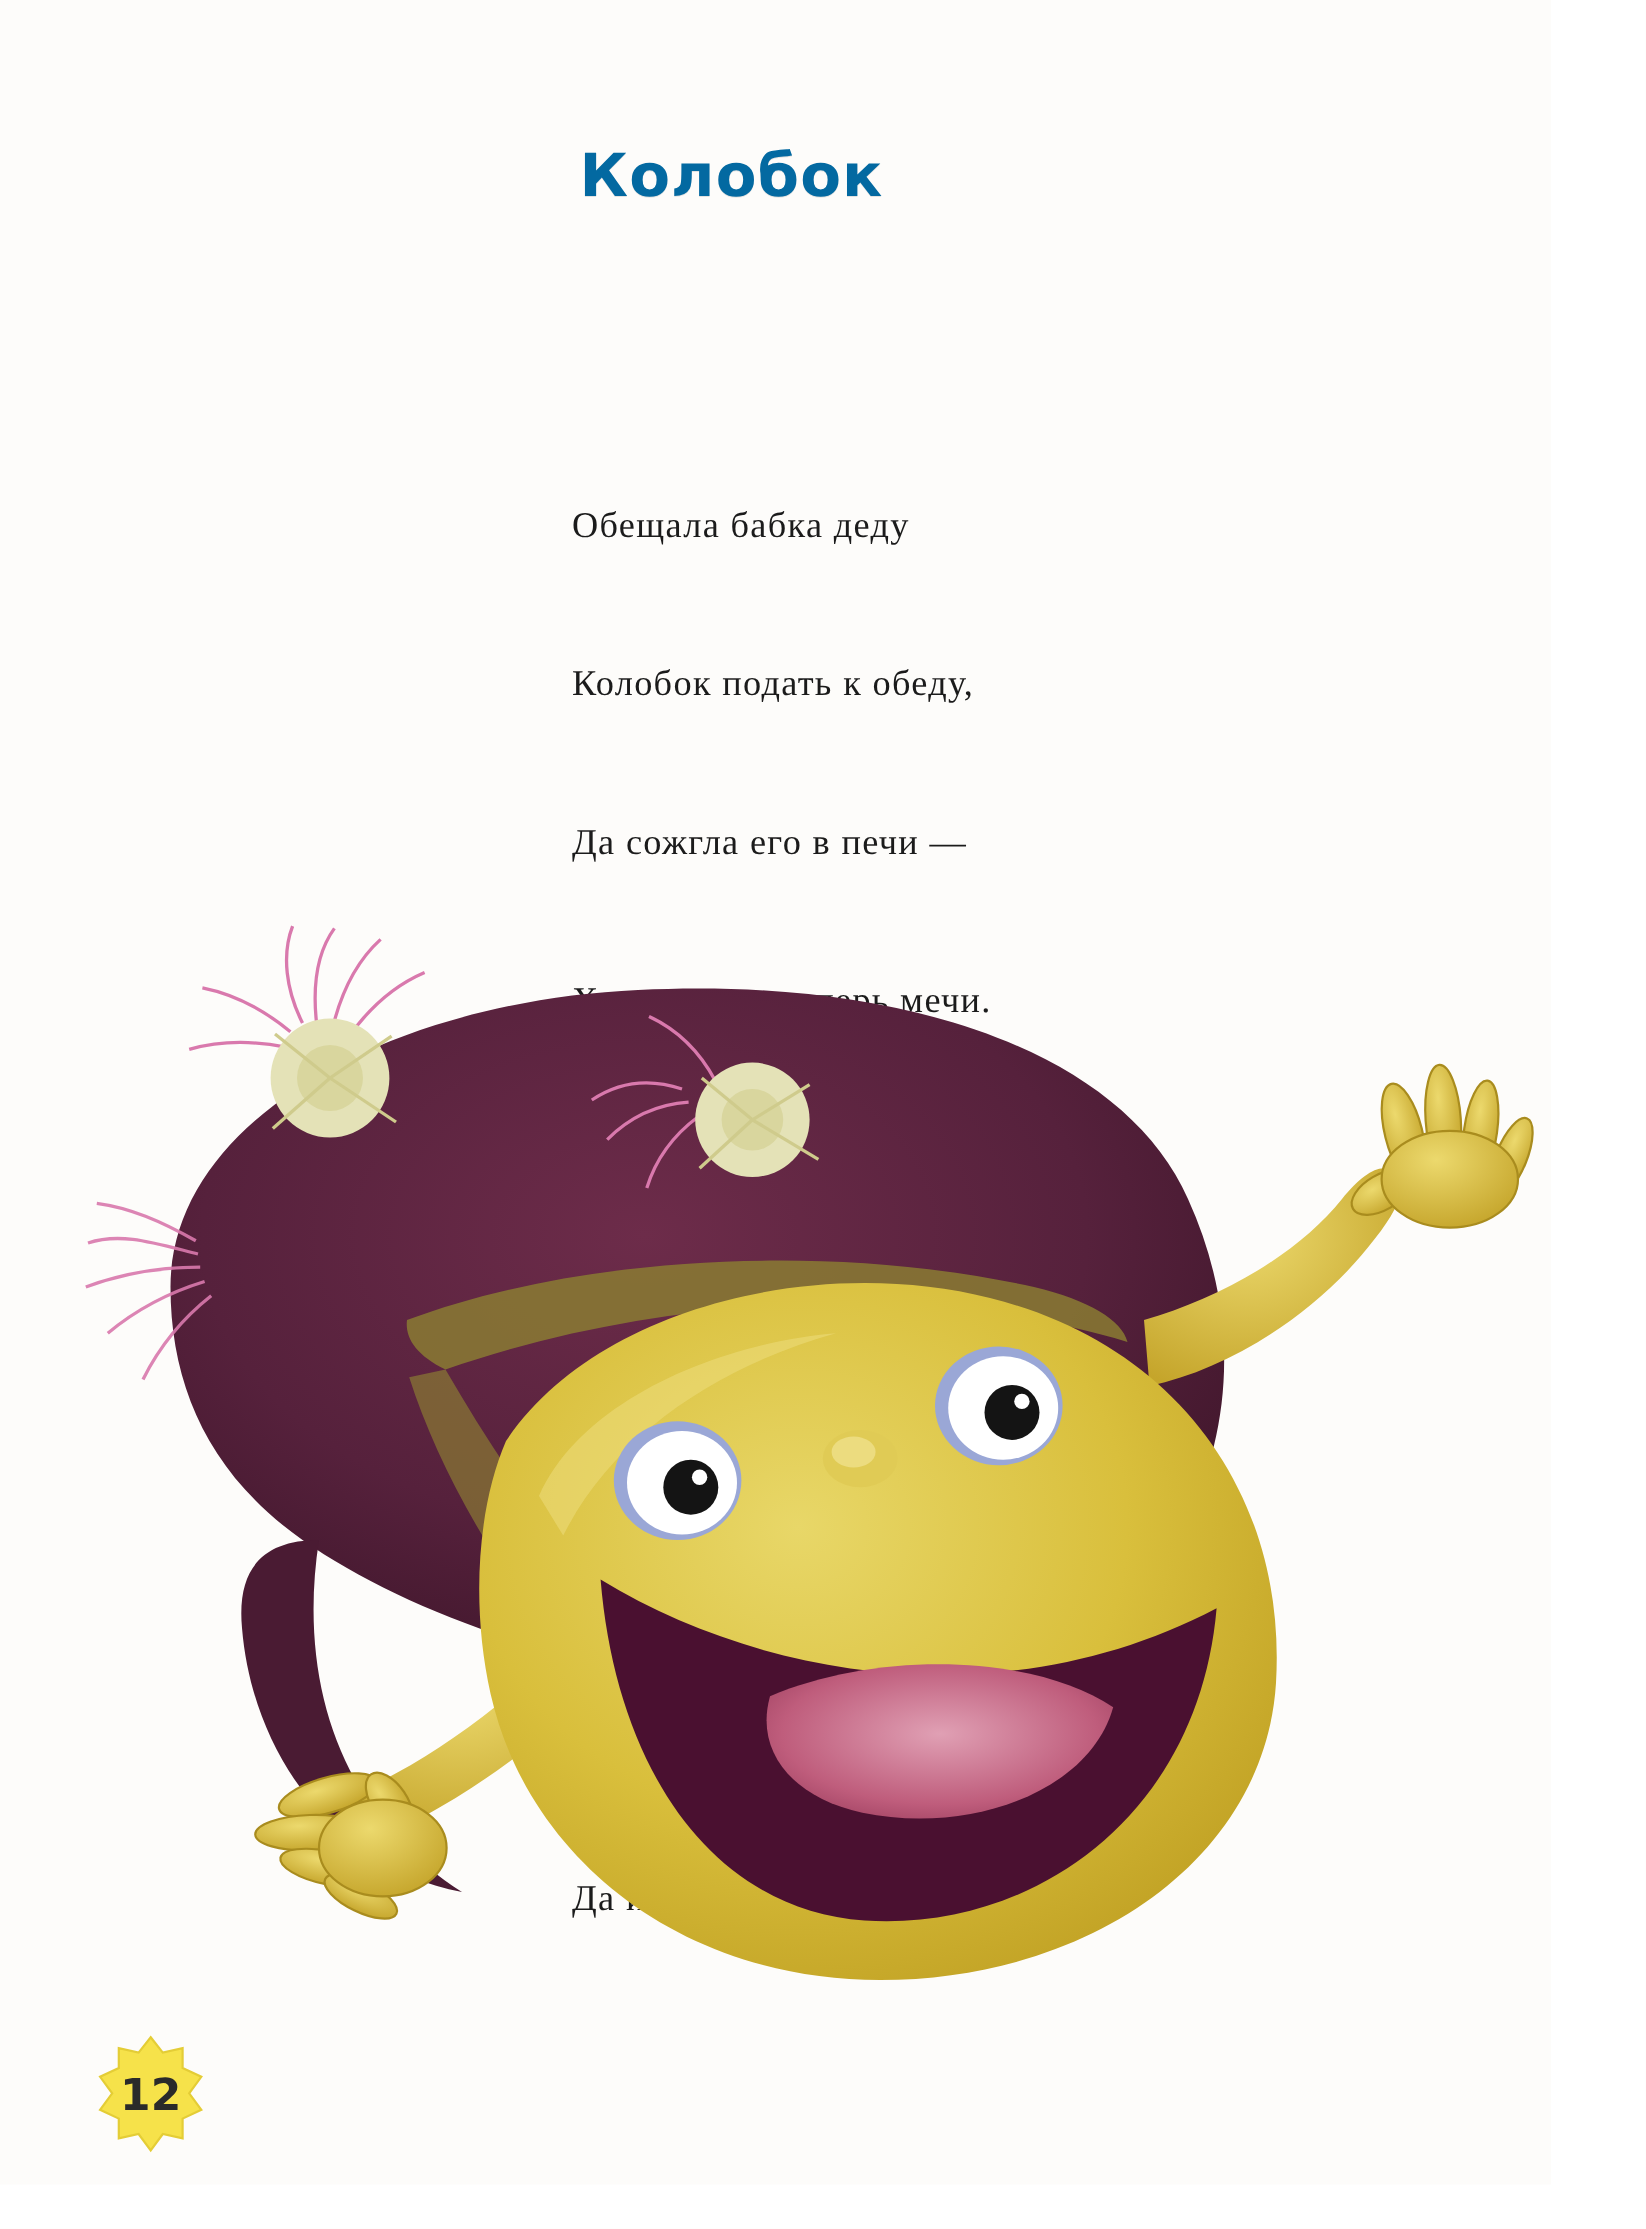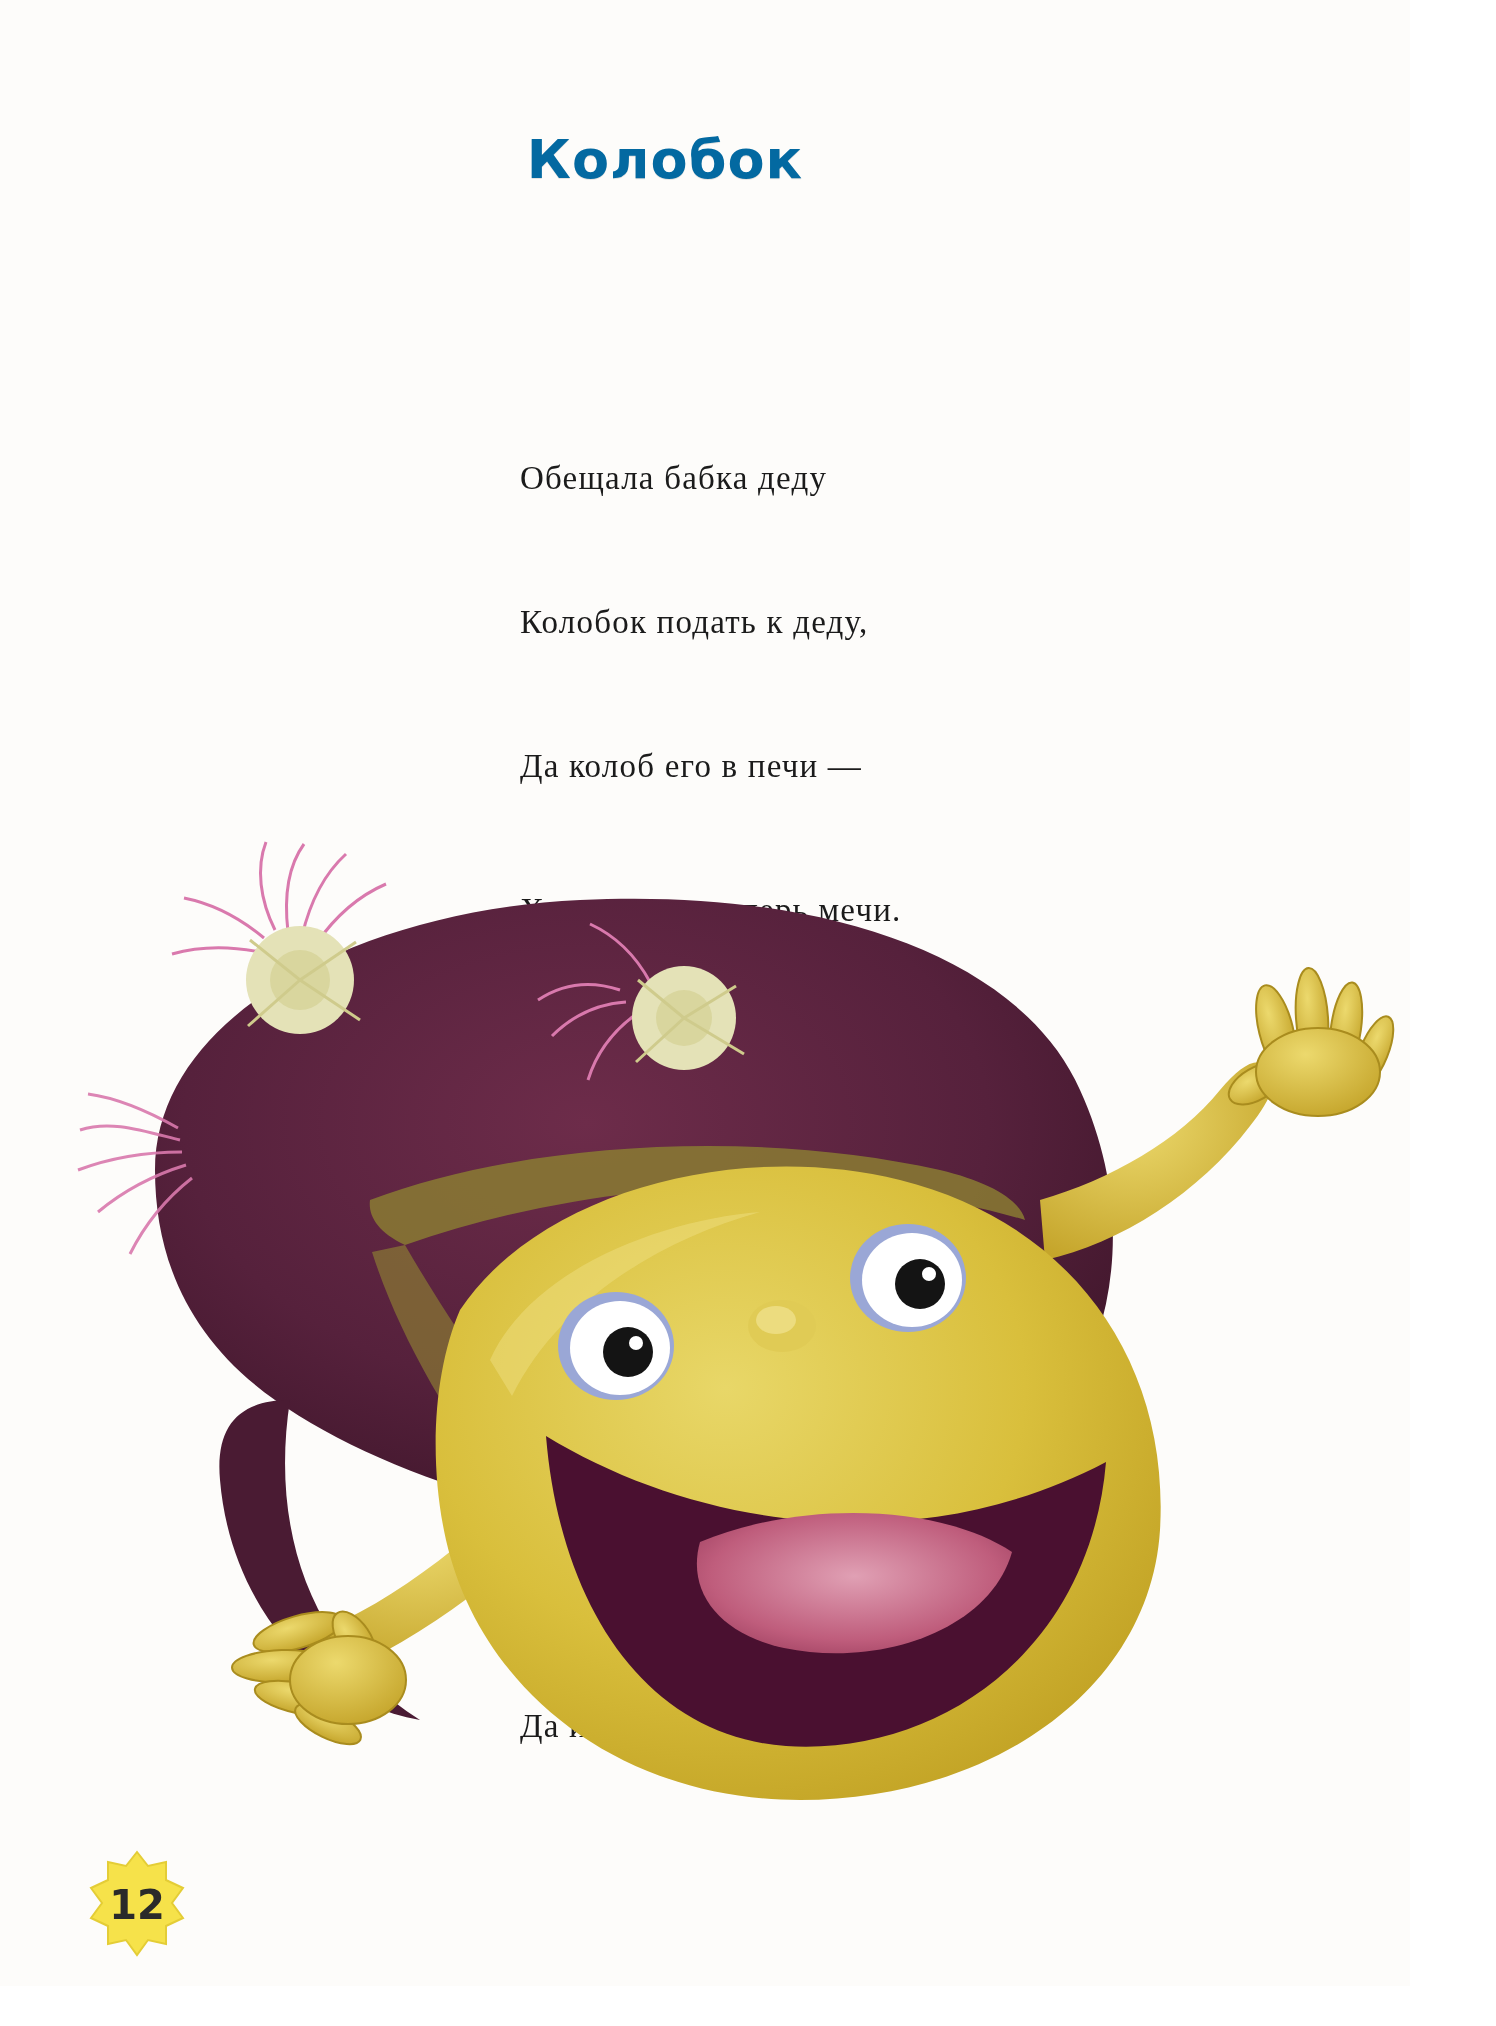--- a/index.html
+++ b/index.html
@@ -107,22 +107,22 @@
 <div class="page">
 
   <div class="edge-right"></div>
   <div class="edge-bottom"></div>
 
   <div class="poem-title">Колобок</div>
 
   <div class="poem">
     <div class="stanza">
       <span class="line">Обещала бабка деду</span>
-      <span class="line">Колобок подать к деду,</span>
-      <span class="line">Да колоб его в печи —</span>
+      <span class="line">Колобок подать к обеду,</span>
+      <span class="line">Да сожгла его в печи —</span>
       <span class="line">Хоть в окно теперь мечи.</span>
     </div>
     <div class="stanza">
       <span class="line">Покривились дедка с бабкой.</span>
       <span class="line">Обмахали колоб тряпкой:</span>
       <span class="line">«Вот так чудище черно́!» —</span>
       <span class="line">Да и швырк его в окно.</span>
     </div>
     <div class="stanza">
       

